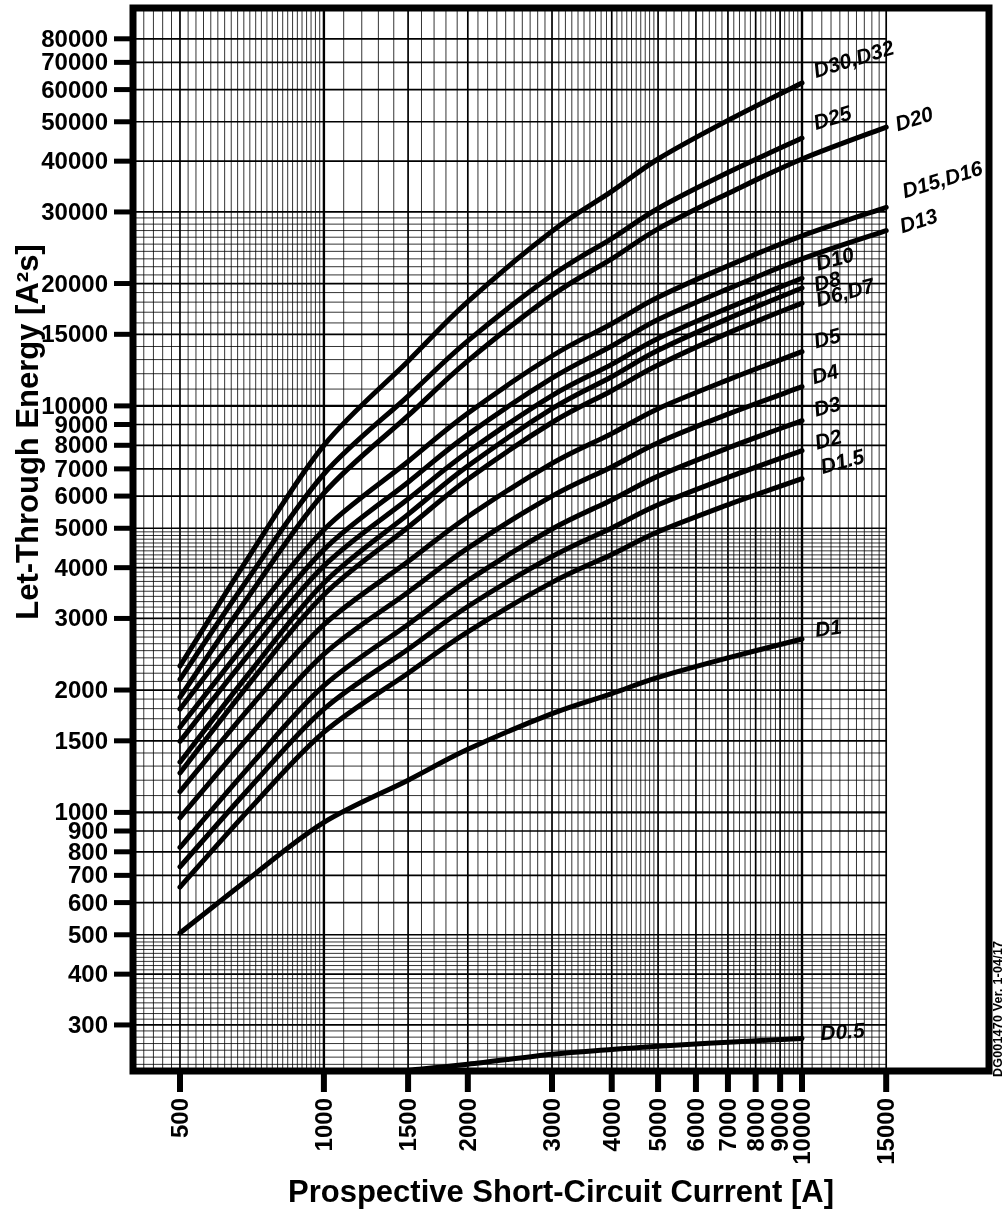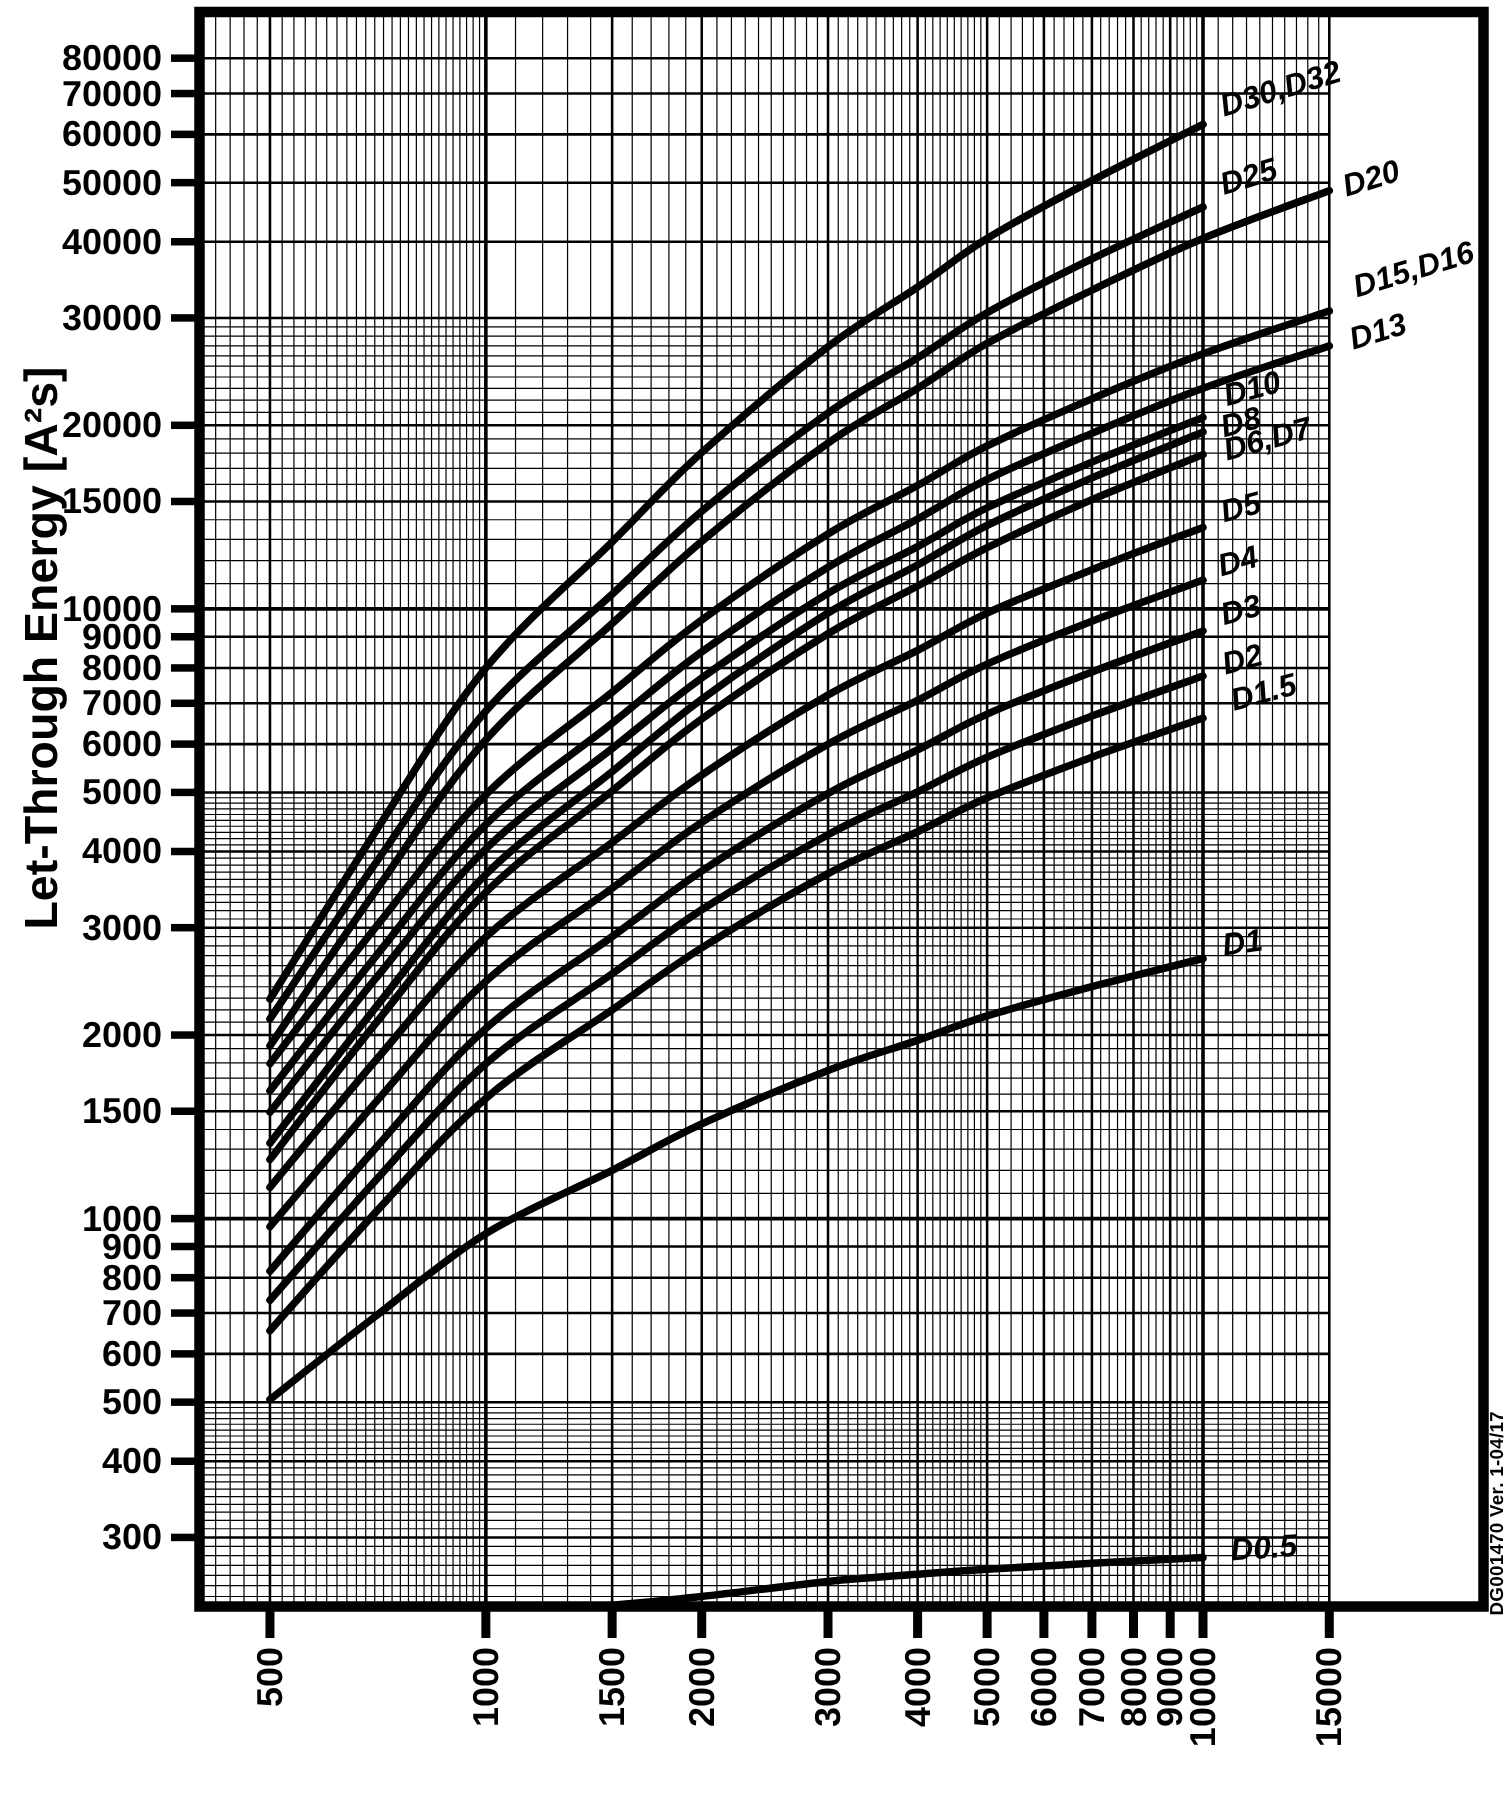--- a/index.html
+++ b/index.html
@@ -365,14 +365,15 @@
         <text transform="translate(816.0483841112987, 291.659936213799) rotate(-15)" text-anchor="start" fill="#000000" font-size="21" font-weight="bold" font-style="italic" font-family="&quot;Liberation Sans&quot;, sans-serif">D8</text>
         <text transform="translate(817.9798974983105, 270.76376604430675) rotate(-15)" text-anchor="start" fill="#000000" font-size="21" font-weight="bold" font-style="italic" font-family="&quot;Liberation Sans&quot;, sans-serif">D10</text>
         <text transform="translate(902.1691284528317, 233.18561470947134) rotate(-17)" text-anchor="start" fill="#000000" font-size="21" font-weight="bold" font-style="italic" font-family="&quot;Liberation Sans&quot;, sans-serif">D13</text>
         <text transform="translate(904.7168437516043, 198.36345335101237) rotate(-17)" text-anchor="start" fill="#000000" font-size="21" font-weight="bold" font-style="italic" font-family="&quot;Liberation Sans&quot;, sans-serif">D15,D16</text>
         <text transform="translate(897.6339923393575, 131.19610410948462) rotate(-17)" text-anchor="start" fill="#000000" font-size="21" font-weight="bold" font-style="italic" font-family="&quot;Liberation Sans&quot;, sans-serif">D20</text>
         <text transform="translate(816.0483841112987, 130.08227892019386) rotate(-17)" text-anchor="start" fill="#000000" font-size="21" font-weight="bold" font-style="italic" font-family="&quot;Liberation Sans&quot;, sans-serif">D25</text>
         <text transform="translate(816.0483841112987, 77.91221100060079) rotate(-17)" text-anchor="start" fill="#000000" font-size="21" font-weight="bold" font-style="italic" font-family="&quot;Liberation Sans&quot;, sans-serif">D30,D32</text>
       </g>
     </svg>
   <div class="y-title">Let-Through Energy [A²s]</div>
+  <div class="x-title">Prospective Short-Circuit Current [A]</div>
   <div class="watermark">DG001470 Ver. 1-04/17</div>
 </div>
 
 </body></html>

